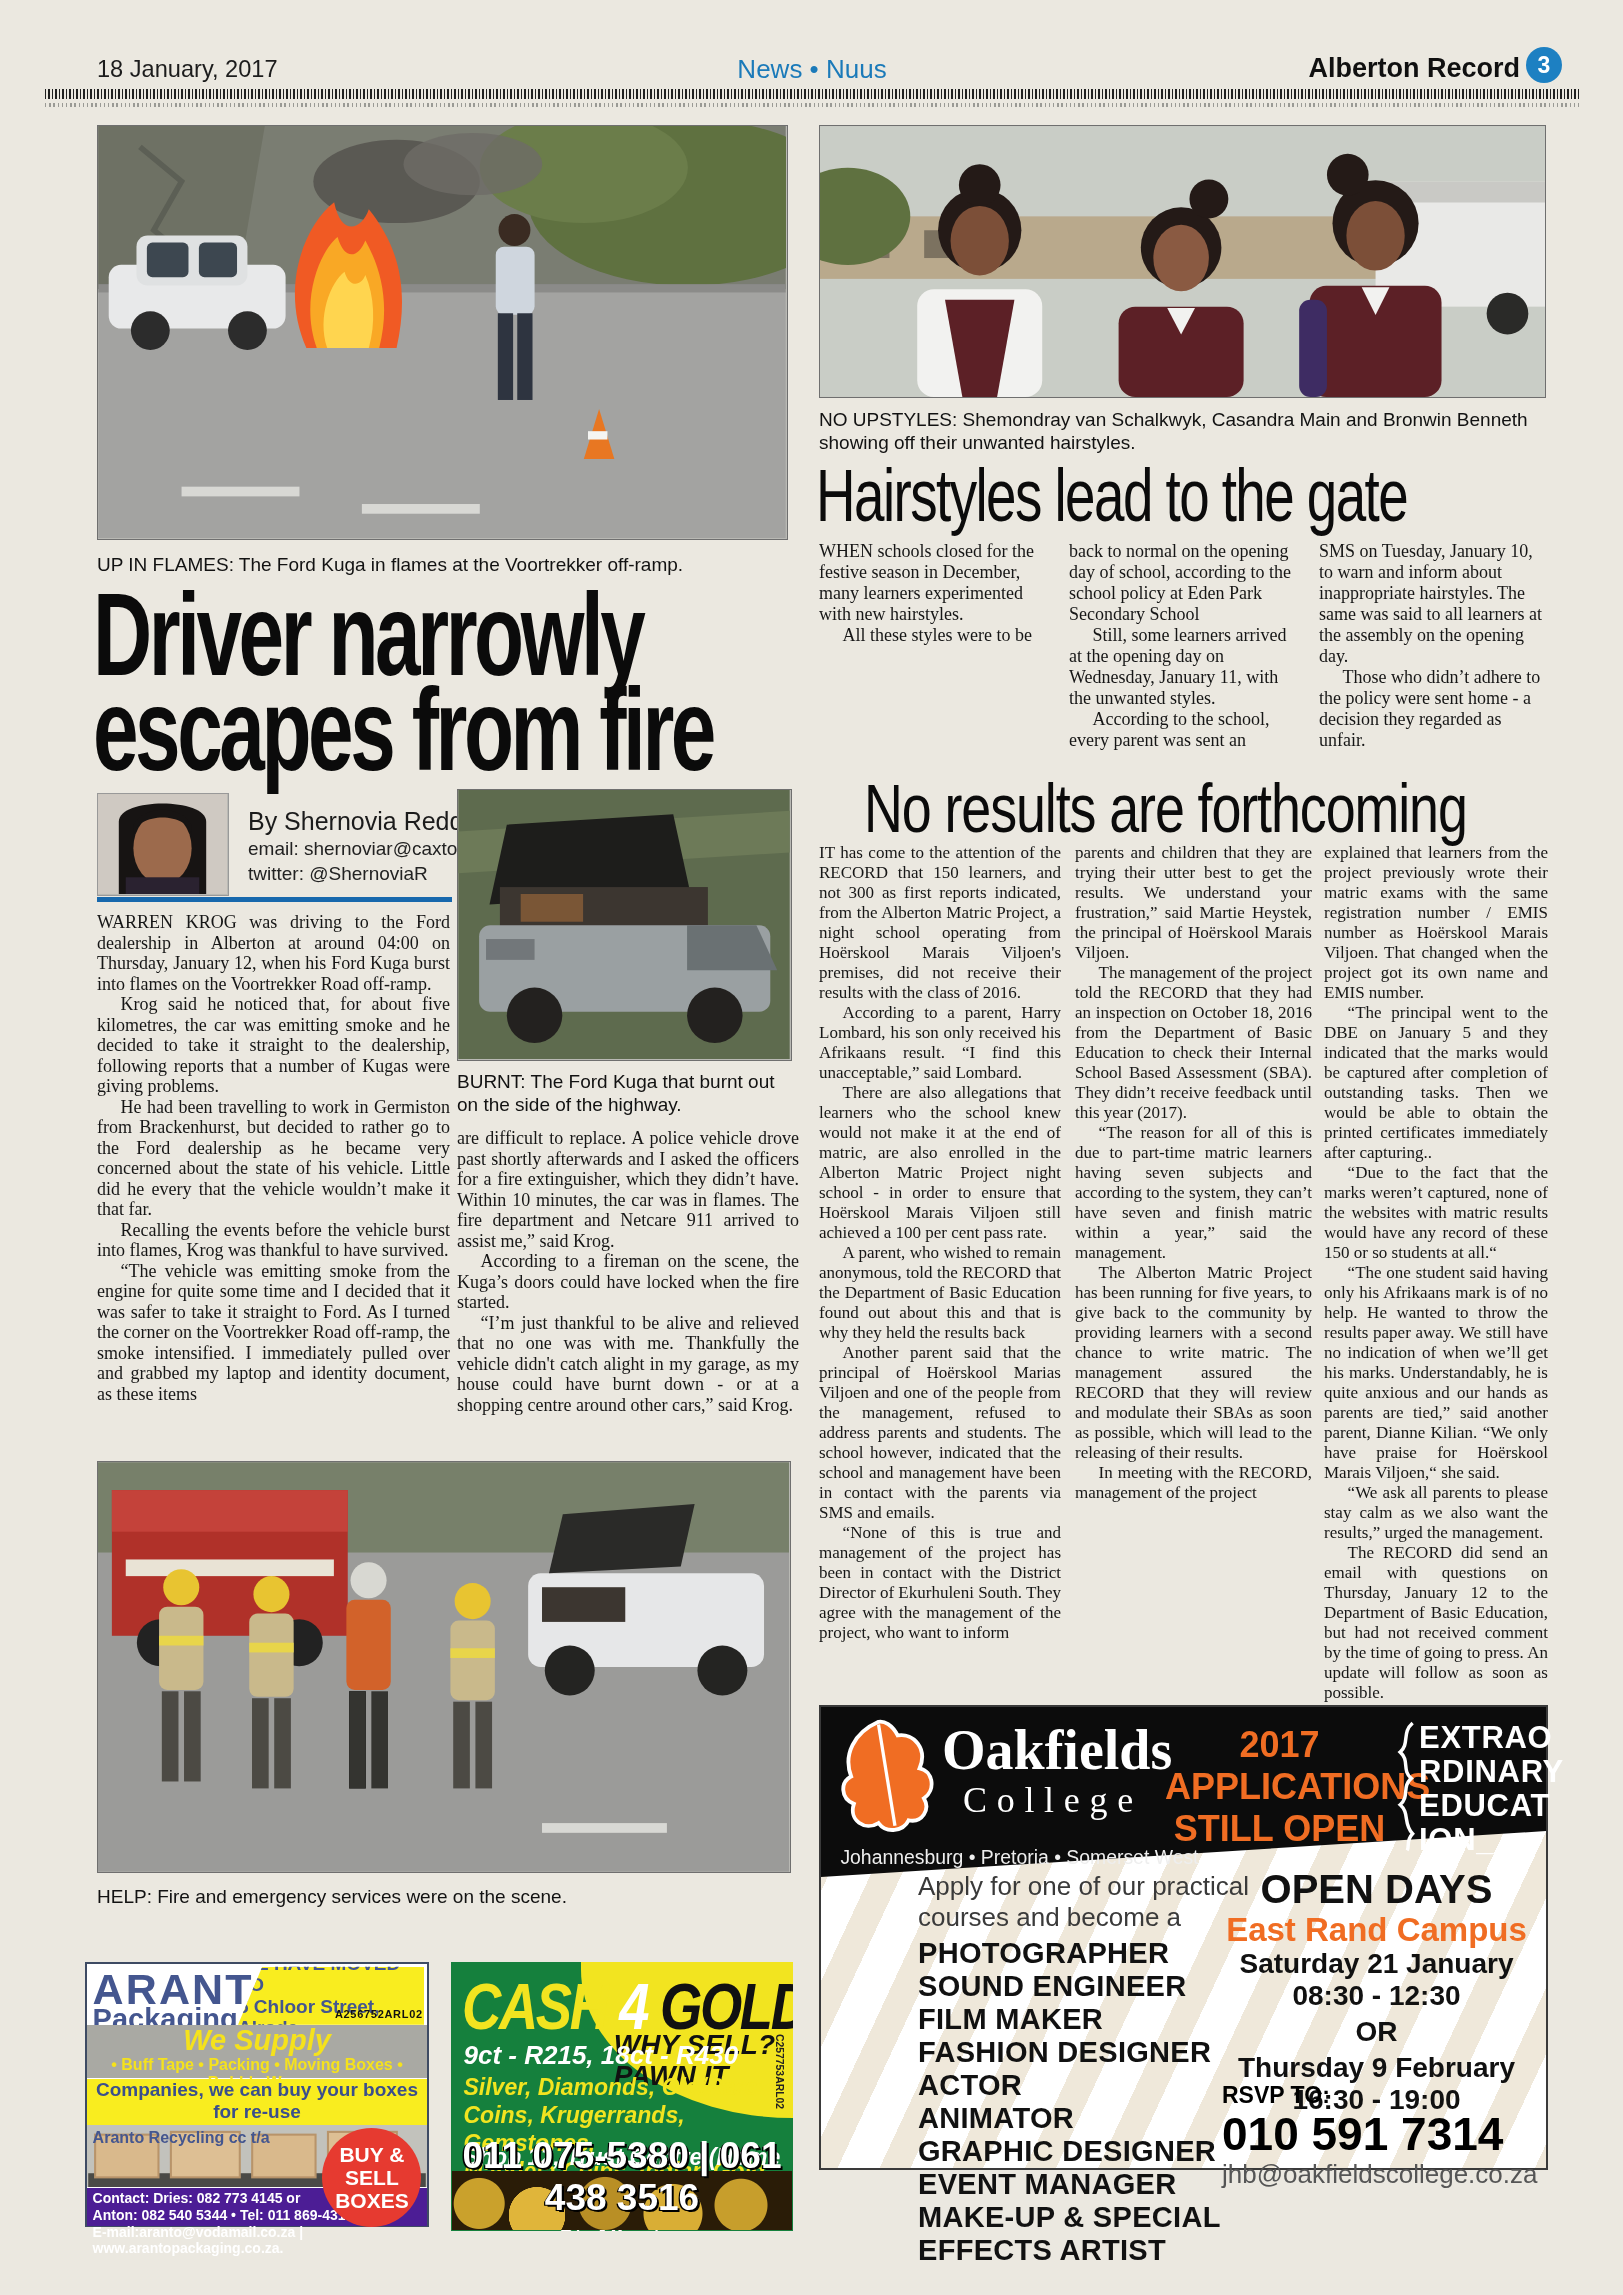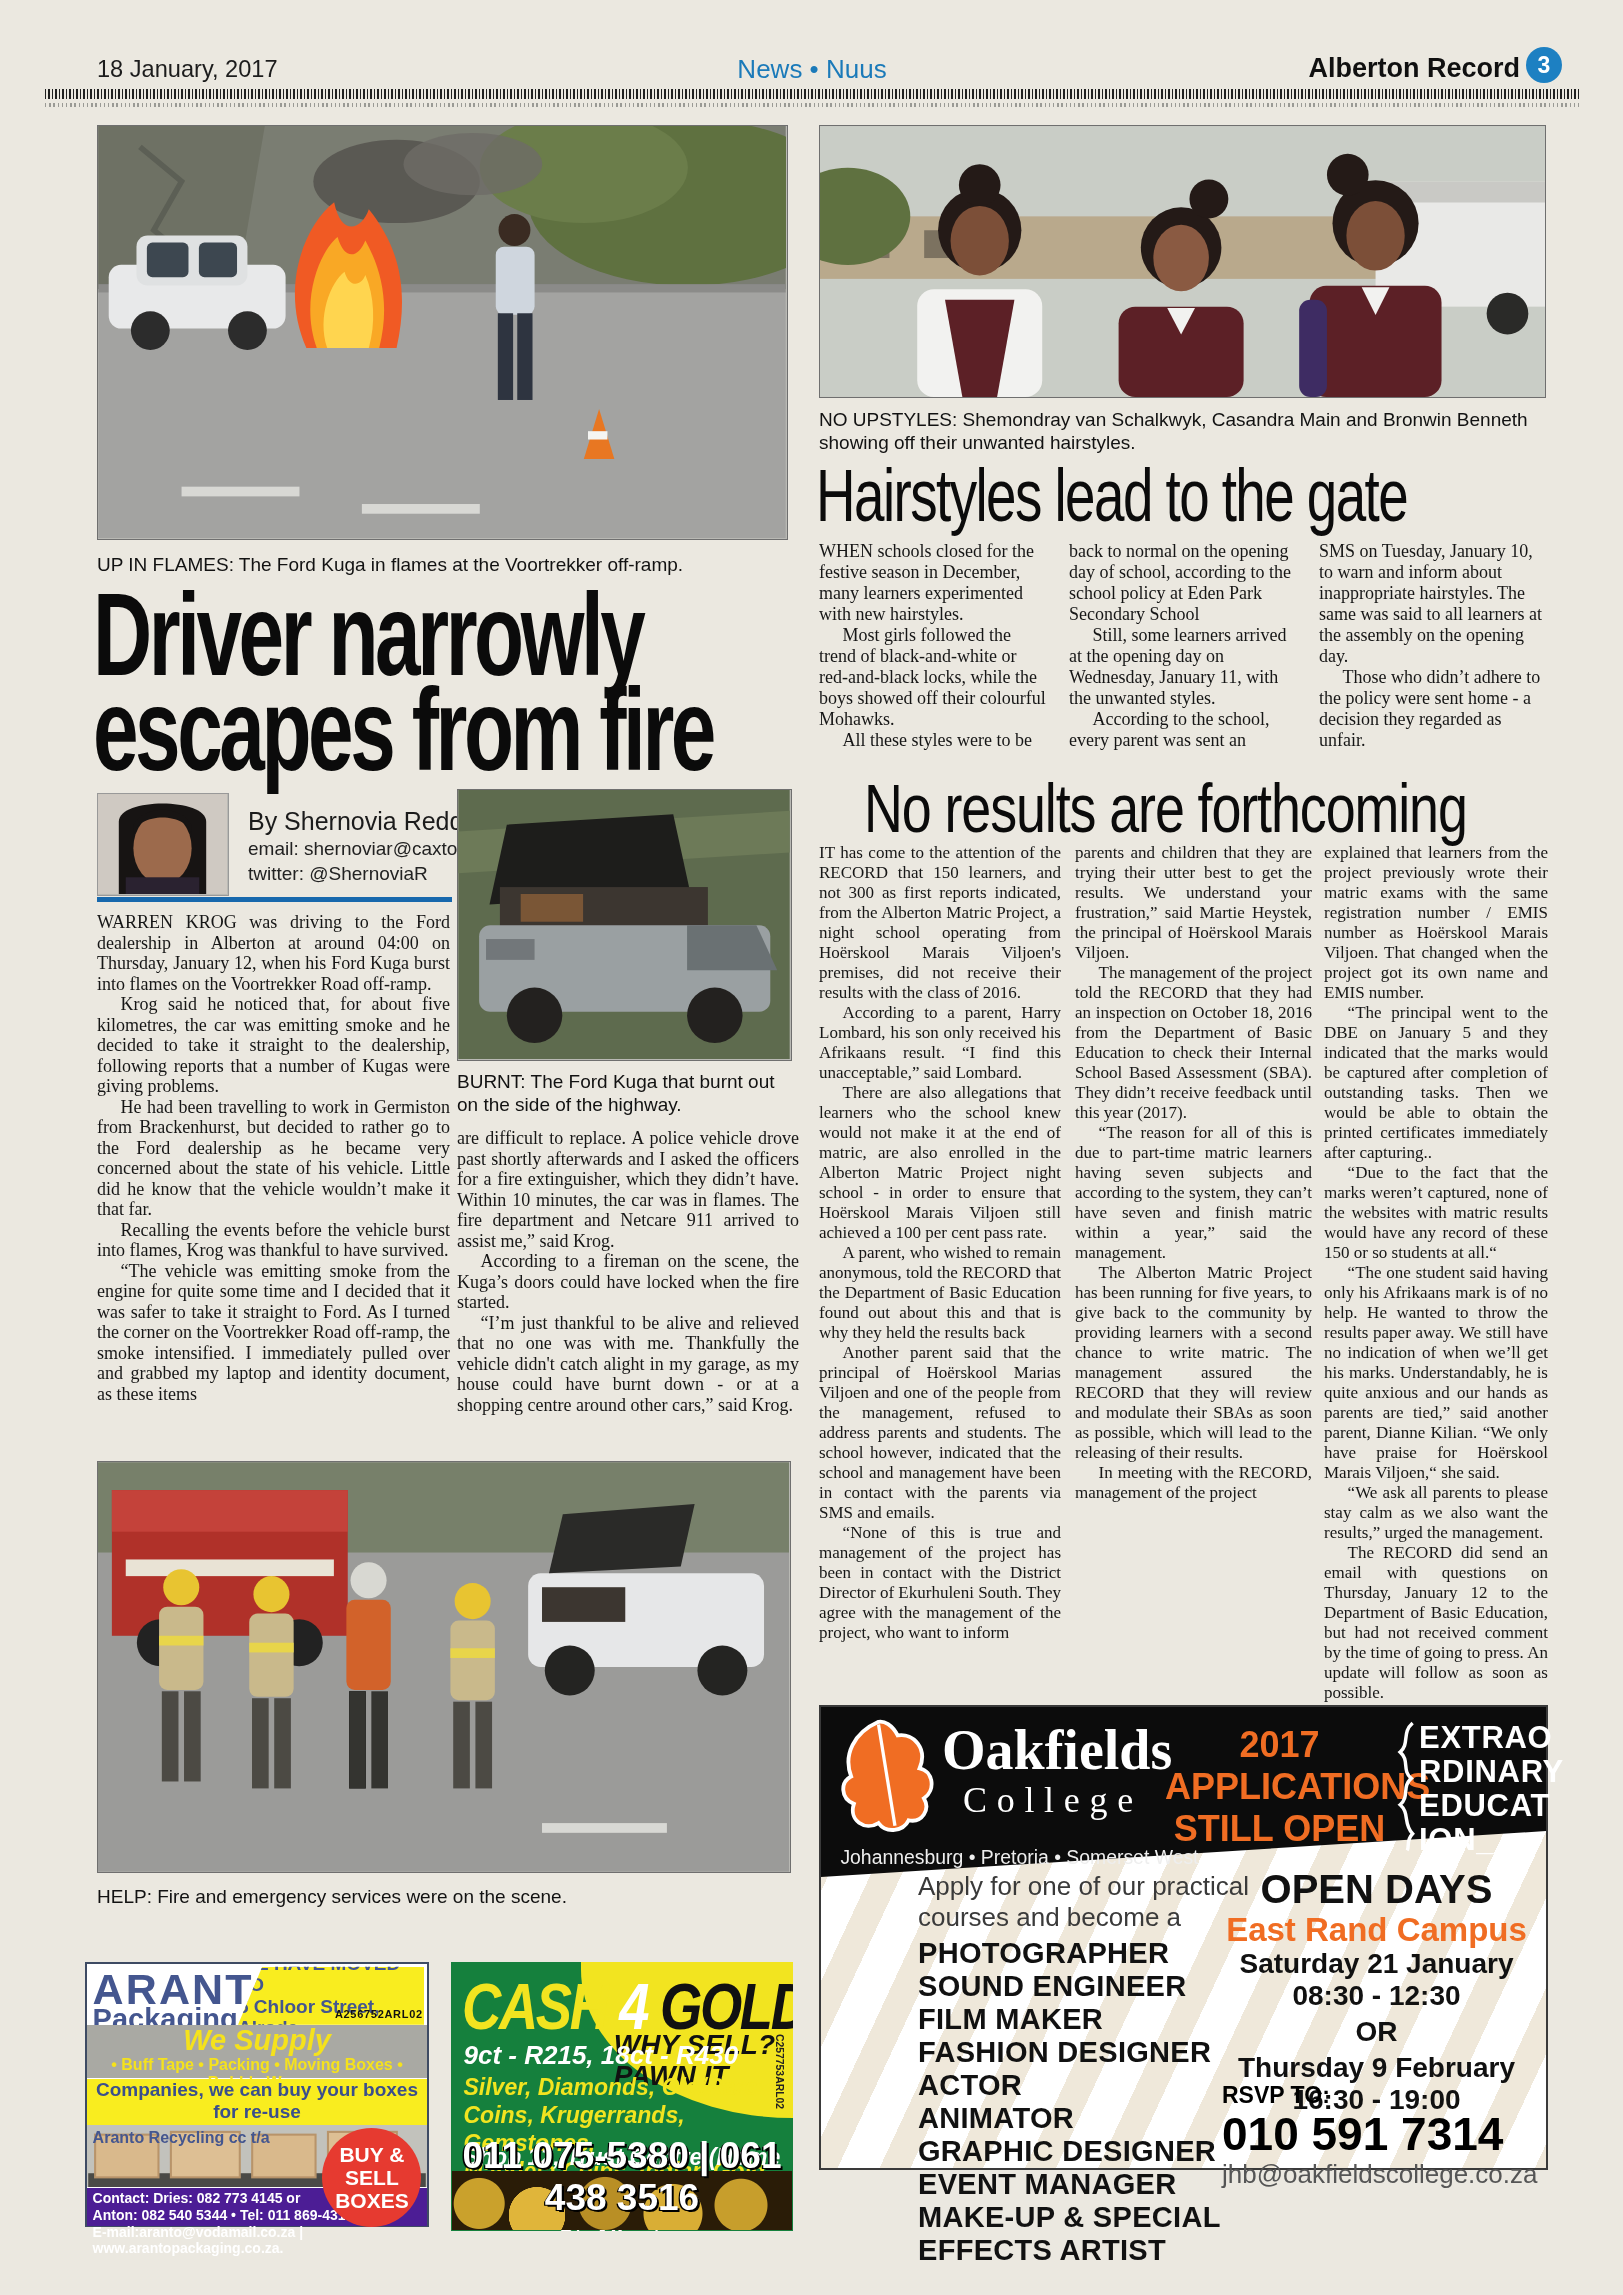--- a/index.html
+++ b/index.html
@@ -132,21 +132,21 @@
   <div class="abs" style="left:248px;top:807px">
     <div class="byline-name">By Shernovia Reddy</div>
     <div class="byline-meta">email: shernoviar@caxton.co.za</div>
     <div class="byline-meta">twitter: @ShernoviaR</div>
   </div>
   <div class="abs byline-rule" style="left:97px;top:897px;width:355px;height:4.9px"></div>
 
   <div class="abs body-col fire-col" style="left:97px;top:912px;width:353px;height:538px">
       <p>WARREN KROG was driving to the Ford dealership in Alberton at around 04:00 on Thursday, January 12, when his Ford Kuga burst into flames on the Voortrekker Road off-ramp.</p>
       <p>Krog said he noticed that, for about five kilometres, the car was emitting smoke and he decided to take it straight to the dealership, following reports that a number of Kugas were giving problems.</p>
-      <p>He had been travelling to work in Germiston from Brackenhurst, but decided to rather go to the Ford dealership as he became very concerned about the state of his vehicle. Little did he know that the vehicle wouldn’t make it that far.</p>
+      <p>He had been travelling to work in Germiston from Brackenhurst, but decided to rather go to the Ford dealership as he became very concerned about the state of his vehicle. Little did he every that the vehicle wouldn’t make it that far.</p>
       <p>Recalling the events before the vehicle burst into flames, Krog was thankful to have survived.</p>
       <p>“The vehicle was emitting smoke from the engine for quite some time and I decided that it was safer to take it straight to Ford. As I turned the corner on the Voortrekker Road off-ramp, the smoke intensified. I immediately pulled over and grabbed my laptop and identity document, as these items</p>
     </div>
 
   <div class="abs photo" style="left:457px;top:789px;width:335px;height:272px">
     <svg width="332" height="269" viewBox="0 0 478 388">
       <rect width="478" height="388" fill="#5e6b4e"></rect>
       <path d="M0 60 L478 30 L478 90 L0 120 Z" fill="#6d7a58"></path>
       <polygon points="70,50 310,35 335,150 45,165" fill="#1d1d1b"></polygon>
       <rect x="60" y="140" width="300" height="70" fill="#3c3630"></rect>
@@ -247,21 +247,20 @@
         <rect x="690" y="250" width="40" height="140" rx="16" fill="#3e2c63"></rect>
       </g>
     </svg>
   </div>
   <div class="abs caption" style="left:819px;top:408px;width:727px">NO UPSTYLES: Shemondray van Schalkwyk, Casandra Main and Bronwin Benneth showing off their unwanted hairstyles.</div>
 
   <h2 class="abs" id="headline-hair" style="left:816px;top:453px">Hairstyles lead to the gate</h2>
 
   <div class="abs body-col hair-col" style="left:819px;top:541px;width:229px;height:236px">
       <p>WHEN schools closed for the festive season in December, many learners experimented with new hairstyles.</p>
-      <p>Most girls followed the trend of black-and-white or red-and-black locks, while the boys showed off their colourful Mohawks.</p>
       <p>All these styles were to be</p>
     </div>
   <div class="abs body-col hair-col" style="left:1069px;top:541px;width:233px;height:236px">
       <p>back to normal on the opening day of school, according to the school policy at Eden Park Secondary School</p>
       <p>Still, some learners arrived at the opening day on Wednesday, January 11, with the unwanted styles.</p>
       <p>According to the school, every parent was sent an</p>
     </div>
   <div class="abs body-col hair-col" style="left:1319px;top:541px;width:229px;height:236px">
       <p>SMS on Tuesday, January 10, to warn and inform about inappropriate hairstyles. The same was said to all learners at the assembly on the opening day.</p>
       <p>Those who didn’t adhere to the policy were sent home - a decision they regarded as unfair.</p>

